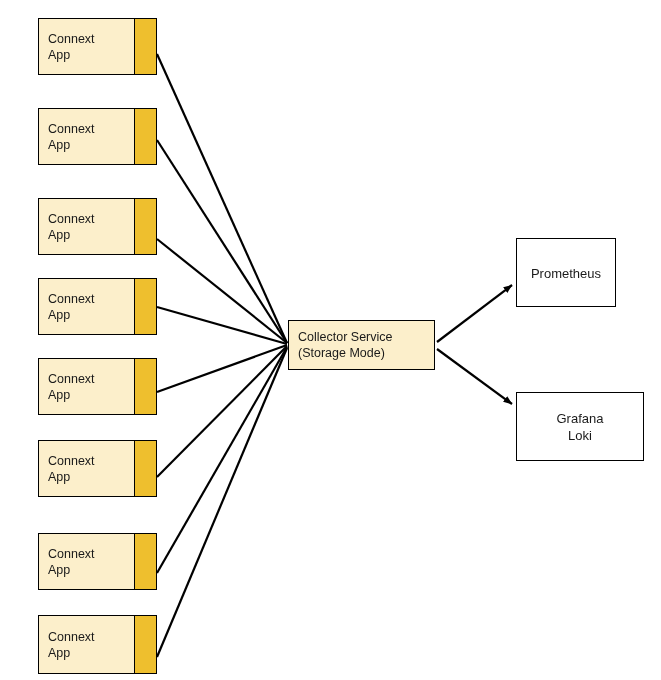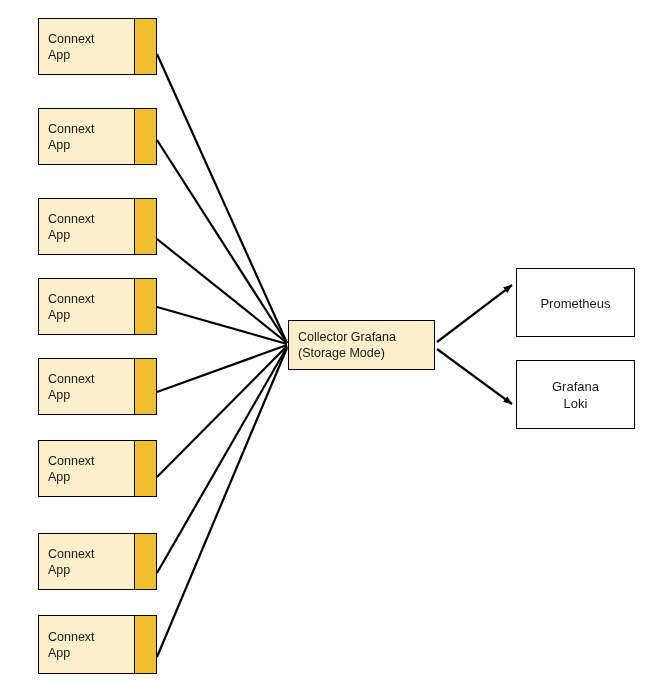--- a/index.html
+++ b/index.html
@@ -154,27 +154,27 @@
         <span class="app-stripe"></span>
       </div>
       <div class="node app-node" style="left: 38px; top: 603px; width: 119px; height: 59px;">
         <span class="app-label">Connext
 App</span>
         <span class="app-stripe"></span>
       </div>
     </div>
 
   <div class="node collector-node" id="hub-node" style="left: 288px; top: 308px; width: 147px; height: 50px;">
-    <span class="collector-label">Collector Grafana
+    <span class="collector-label">Collector Service
 (Storage Mode)</span>
   </div>
 
   <div id="sink-nodes">
-      <div class="node sink-node" style="left: 516px; top: 256px; width: 119px; height: 69px;">
+      <div class="node sink-node" style="left: 516px; top: 226px; width: 100px; height: 69px;">
         <span class="sink-label">Prometheus</span>
       </div>
-      <div class="node sink-node" style="left: 516px; top: 348px; width: 119px; height: 69px; padding-left: 16px;">
+      <div class="node sink-node" style="left: 516px; top: 380px; width: 128px; height: 69px; padding-left: 16px;">
         <span class="sink-label">Grafana
 Loki</span>
       </div>
     </div>
 
 </div>
 
 </body></html>

